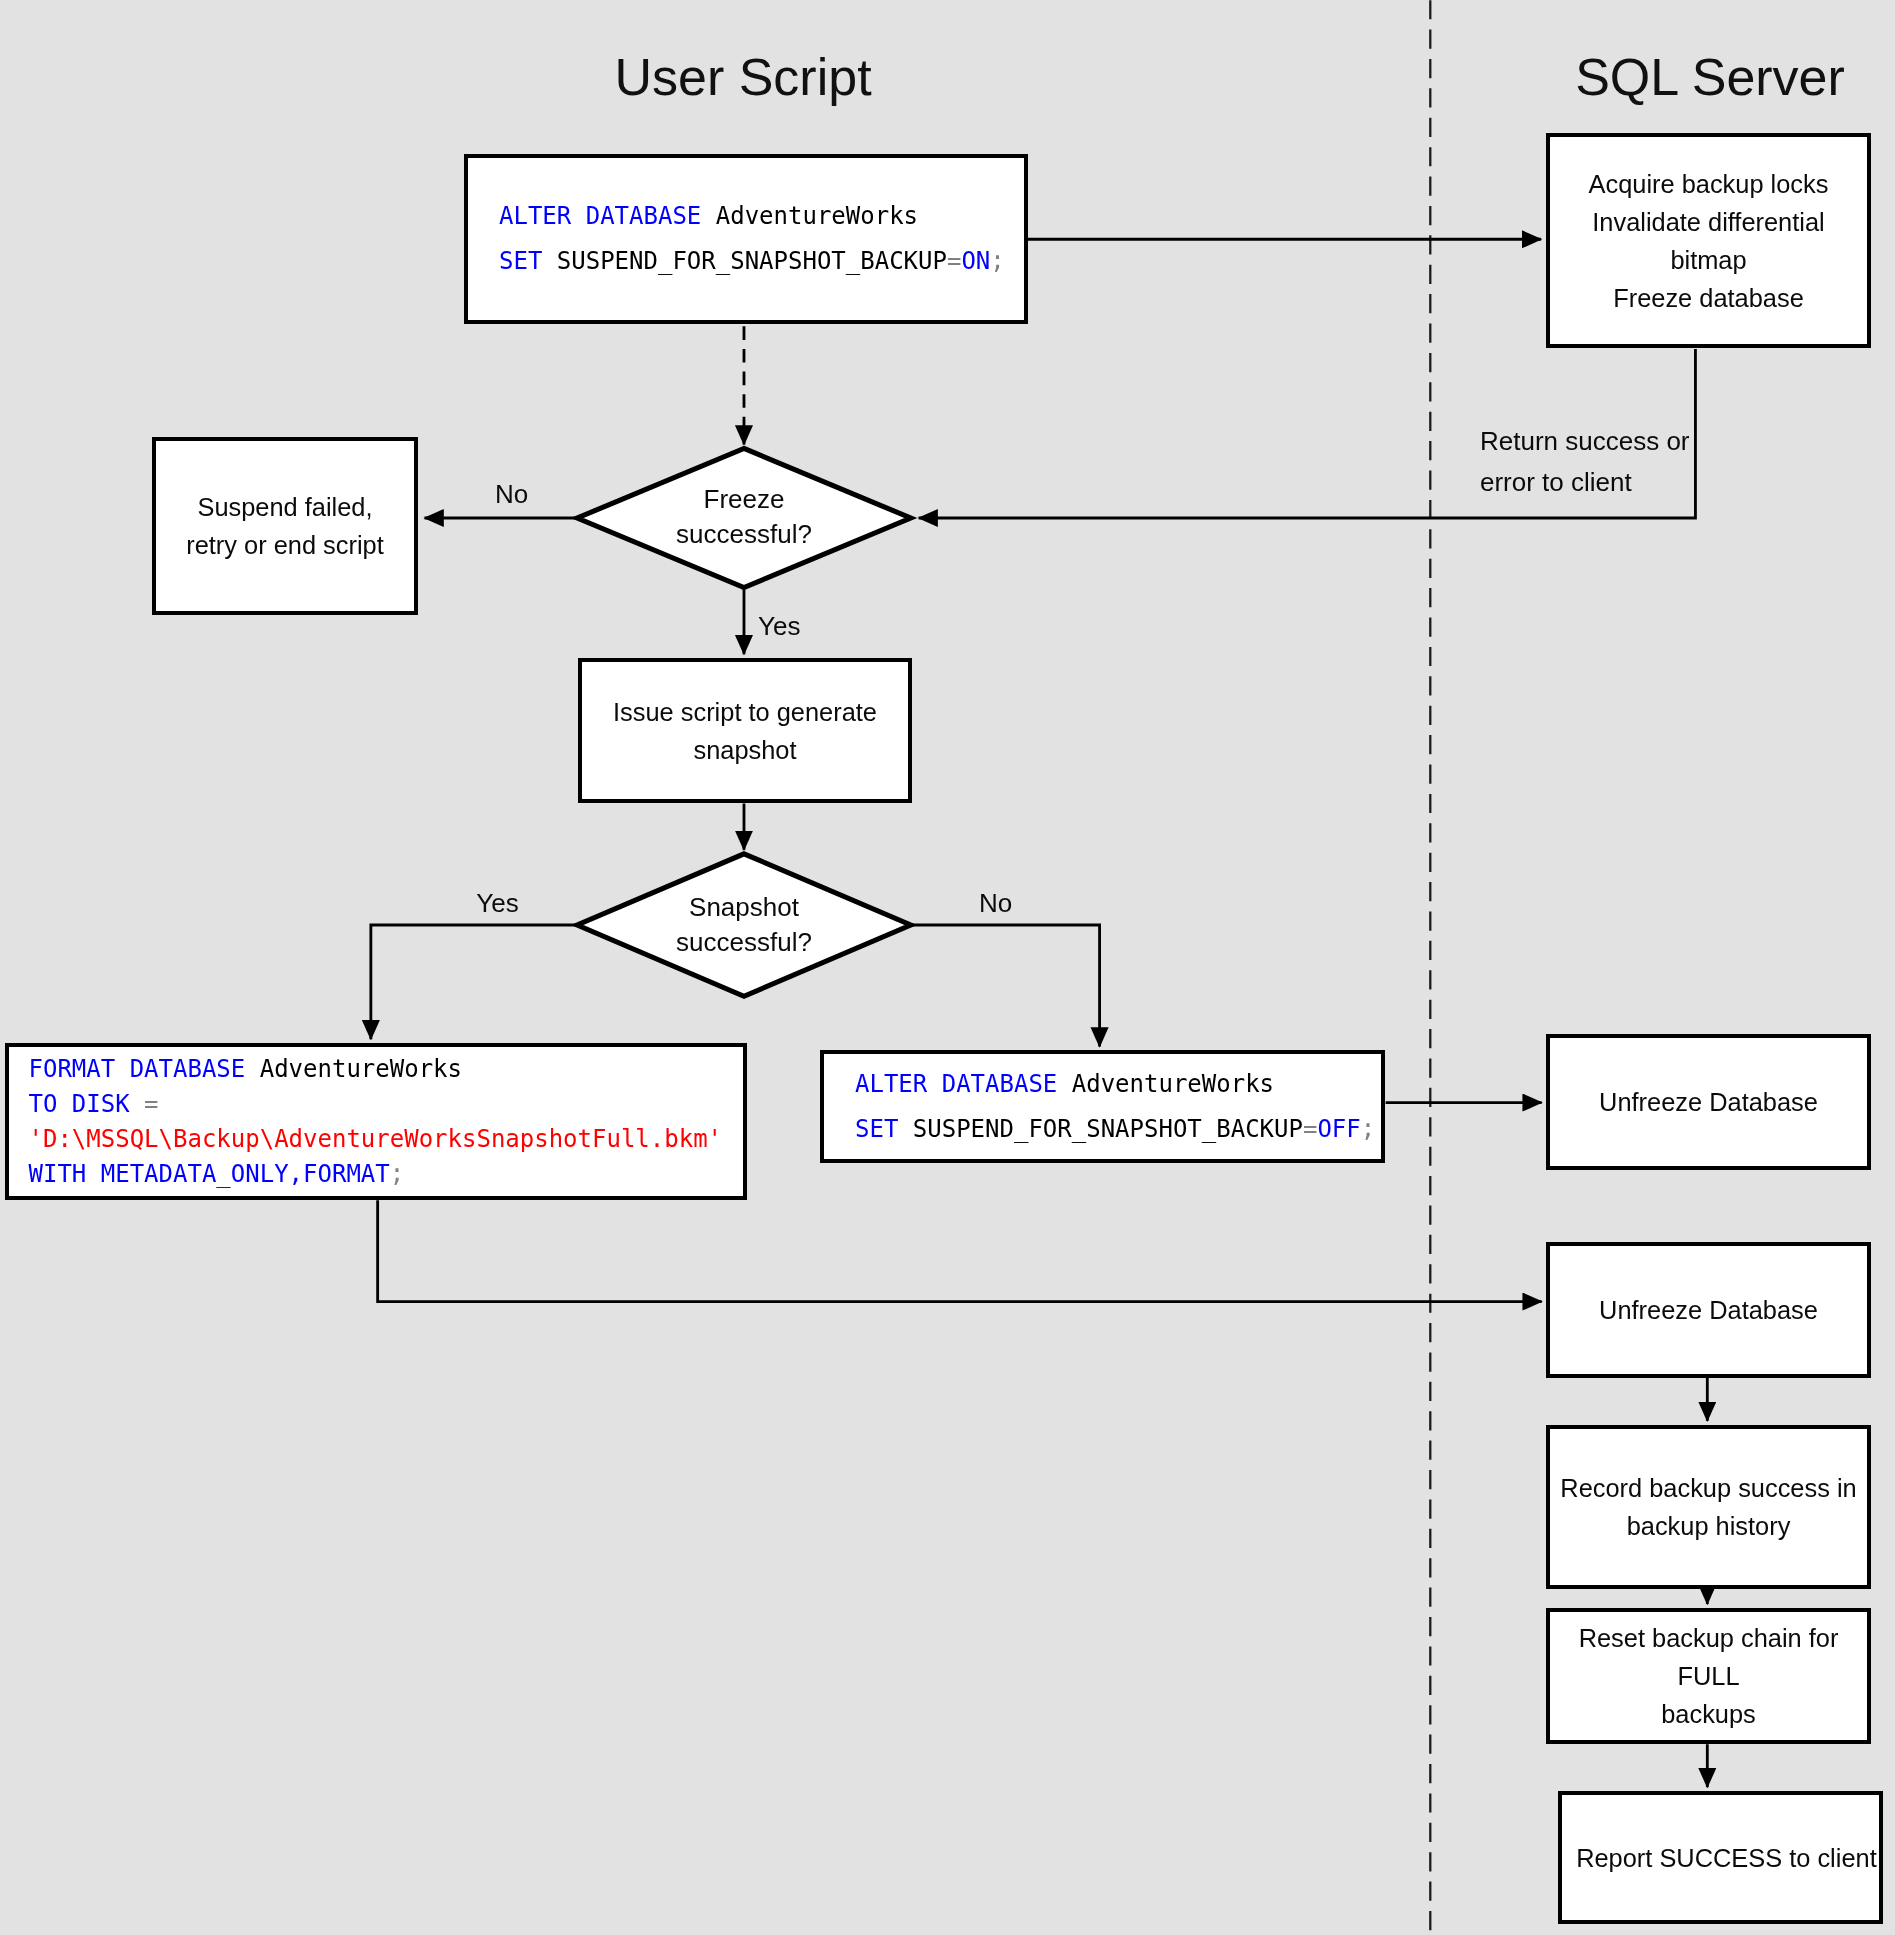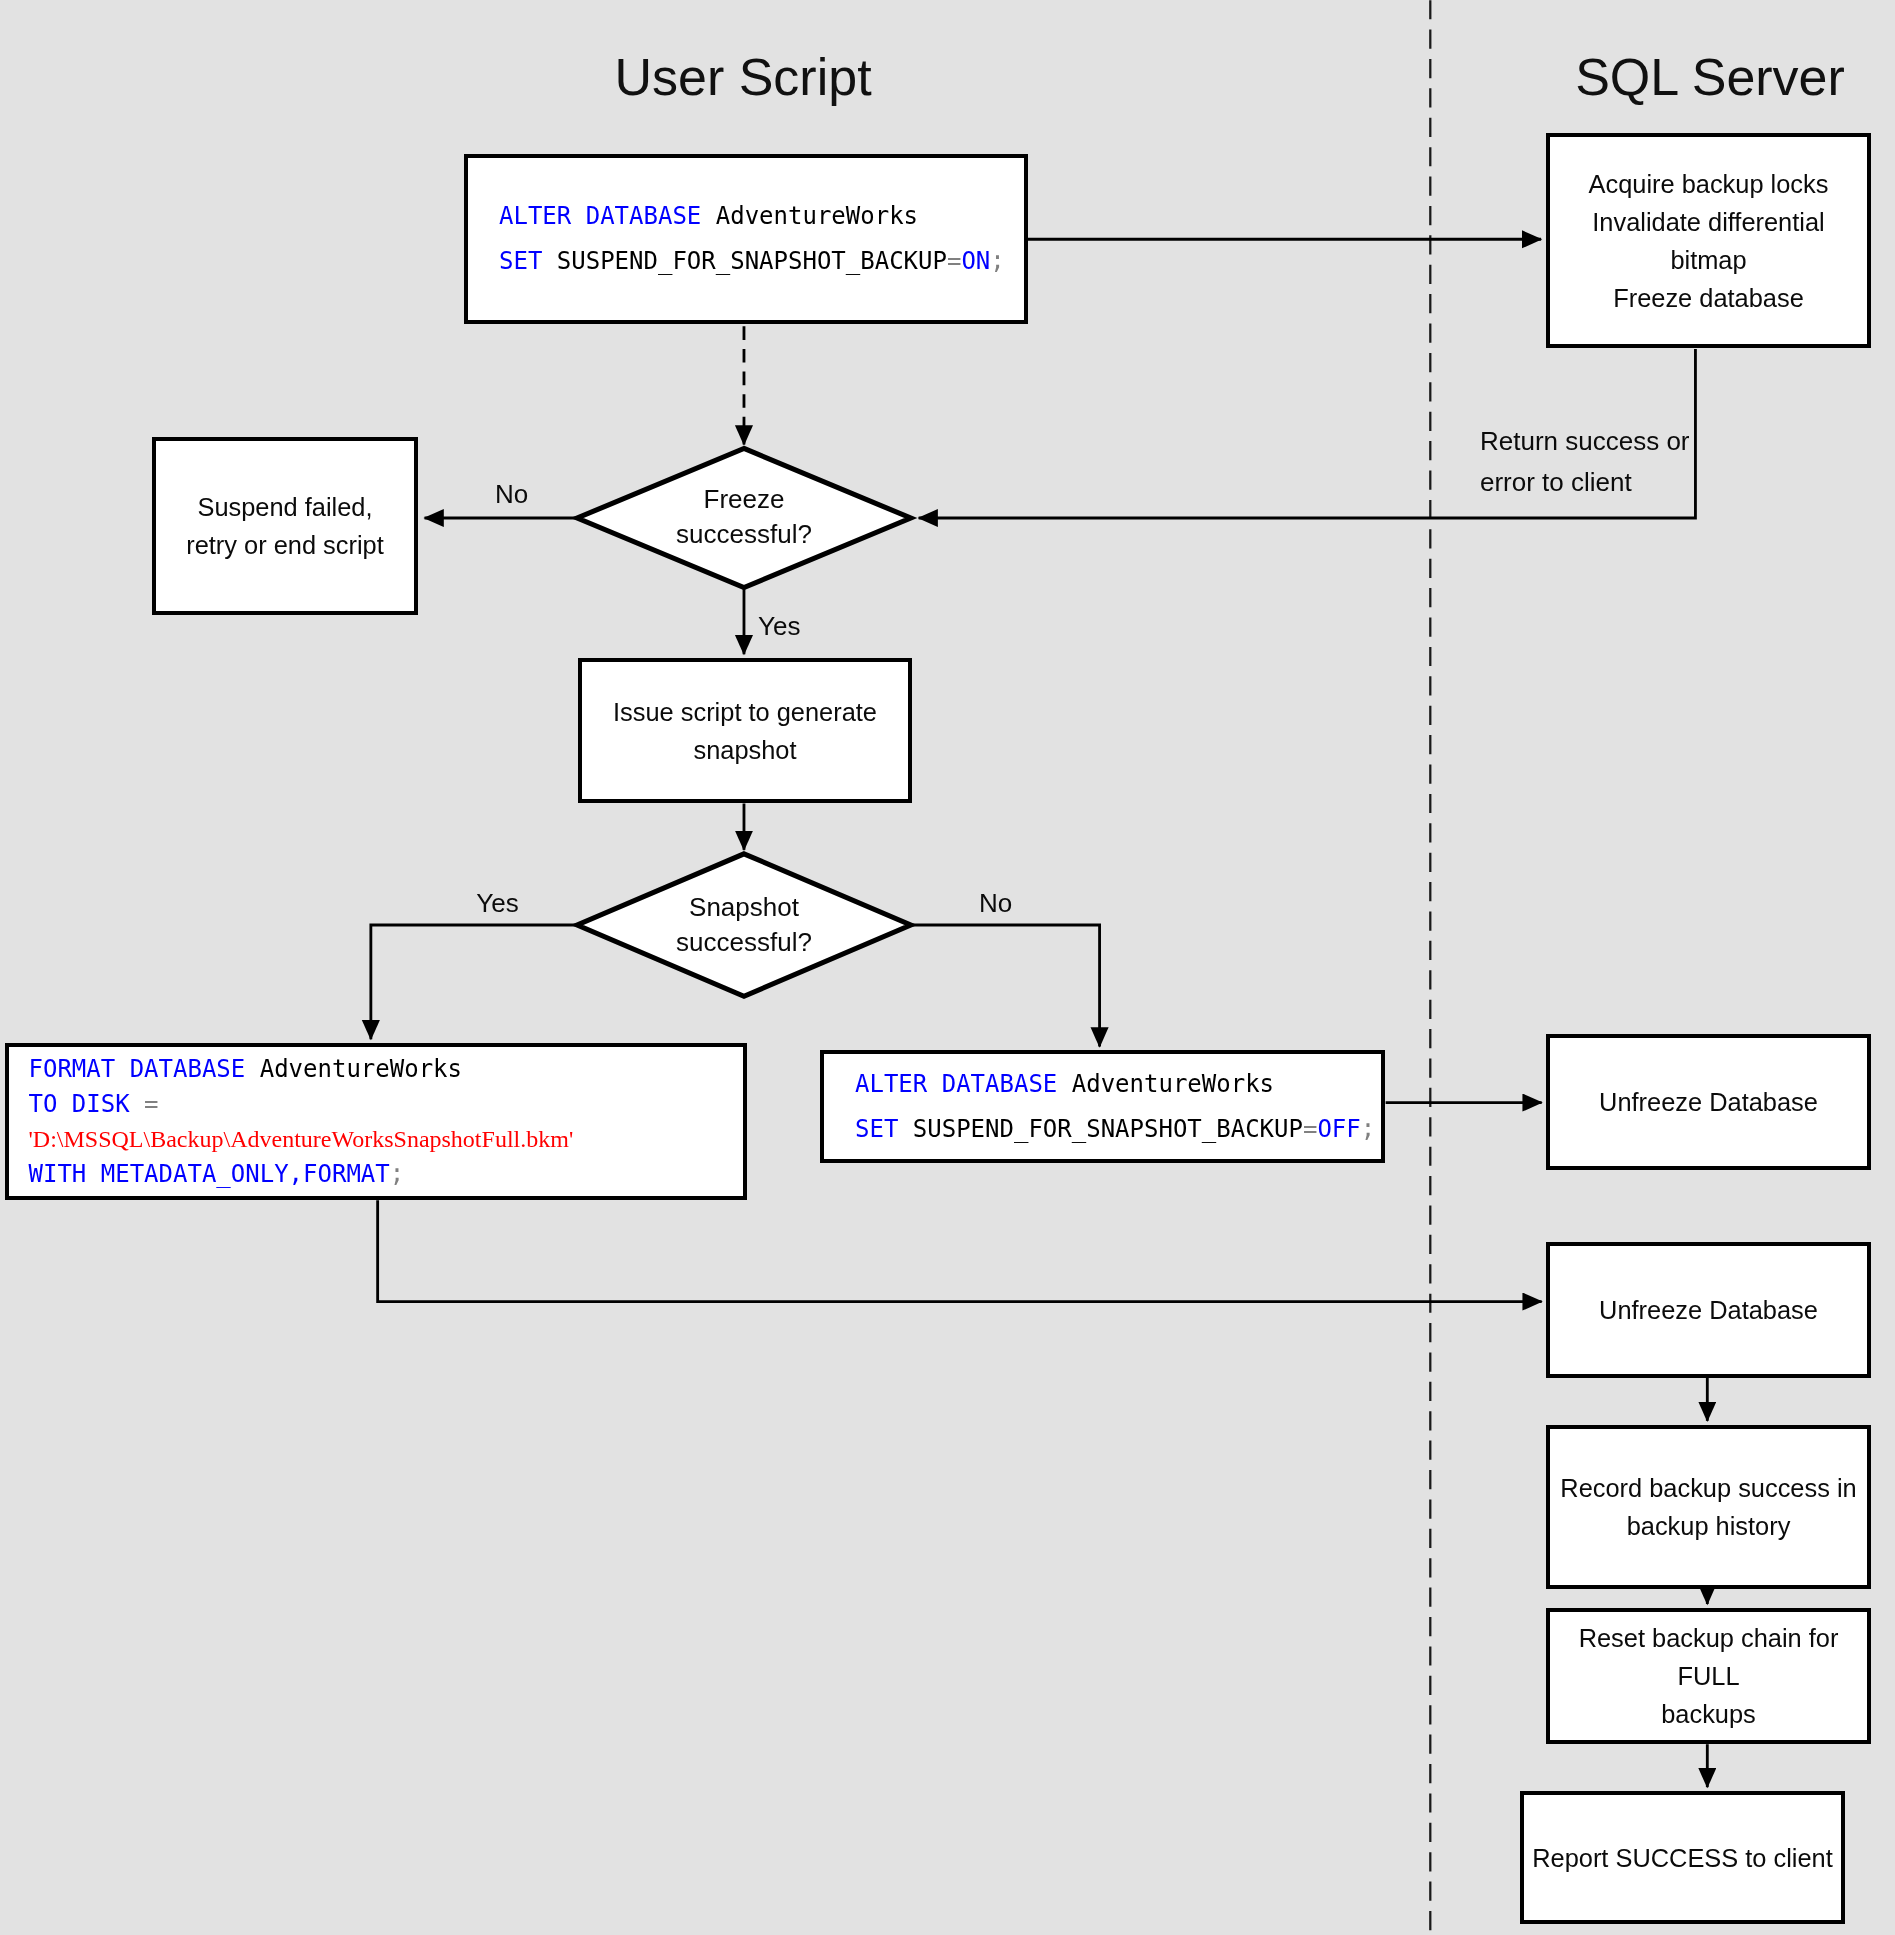--- a/index.html
+++ b/index.html
@@ -28,40 +28,40 @@
   }
   .codebox{align-items:flex-start;}
   .code-line{
     font-family:"DejaVu Sans Mono", monospace; font-size:24px; white-space:pre;
   }
   .lh80 .code-line{line-height:45px;}
   .lh62 .code-line{line-height:35px;}
   .tok-kw{color:var(--sql_keyword);}
   .tok-pl{color:var(--sql_plain);}
   .tok-op{color:var(--sql_operator);}
-  .tok-str{color:var(--sql_string);font-family:Liberation Serif, serif;}
+  .tok-str{color:var(--sql_string);}
   .edge-label{
     position:absolute; z-index:3; font-size:26px; line-height:41px;
     white-space:pre-line; color:#0b0b0b;
   }
   .center{text-align:center;}
   
   #title-left{left:517px; top:47px; width:452px;}
   #title-right{left:1484px; top:47px; width:452px;}
   #box-alter-on{left:464px; top:154px; width:564px; height:170px; padding-left:31px;}
   #box-acquire{left:1546px; top:133px; width:325px; height:215px;}
   #box-suspend{left:152px; top:437px; width:266px; height:178px;align-items:center;}
   #box-issue{left:578px; top:658px; width:334px; height:145px;}
   #box-backup{left:4.5px; top:1043px; width:742px; height:157px; padding-left:20px;}
   #box-alter-off{left:820px; top:1050px; width:565px; height:113px; padding-left:31px;}
   #box-unfreeze-1{left:1546px; top:1034px; width:325px; height:136px;}
   #box-unfreeze-2{left:1546px; top:1242px; width:325px; height:136px;}
   #box-record{left:1546px; top:1425px; width:325px; height:164px;}
   #box-reset{left:1546px; top:1608px; width:325px; height:136px;}
-  #box-report{left:1520px; top:1791px; width:325px; height:133px;}
+  #box-report{left:1558px; top:1791px; width:325px; height:133px;align-items:flex-end;}
   #label-freeze-q{left:631px; top:482px; width:226px; font-size:26px; line-height:35px;}
   #label-snapshot-q{left:631px; top:890px; width:226px; font-size:26px; line-height:35px;}
   #label-freeze-no{left:452px; top:474px; width:119px;}
   #label-freeze-yes{left:758px; top:606px; width:124px; text-align:left;}
   #label-snapshot-yes{left:441px; top:883px; width:113px;}
   #label-snapshot-no{left:939px; top:883px; width:113px;}
   #label-return-note{left:1480px; top:421px; width:243px; text-align:left;}
 </style>
 </head>
 <body>

